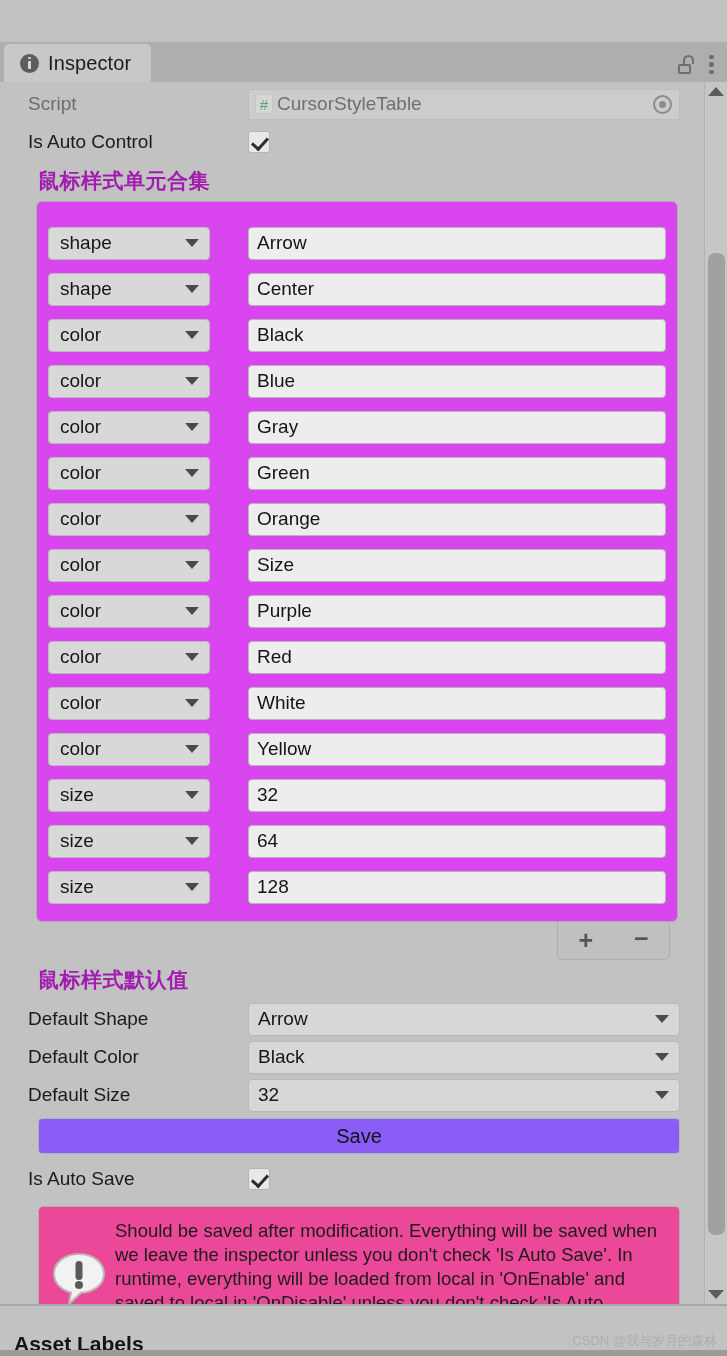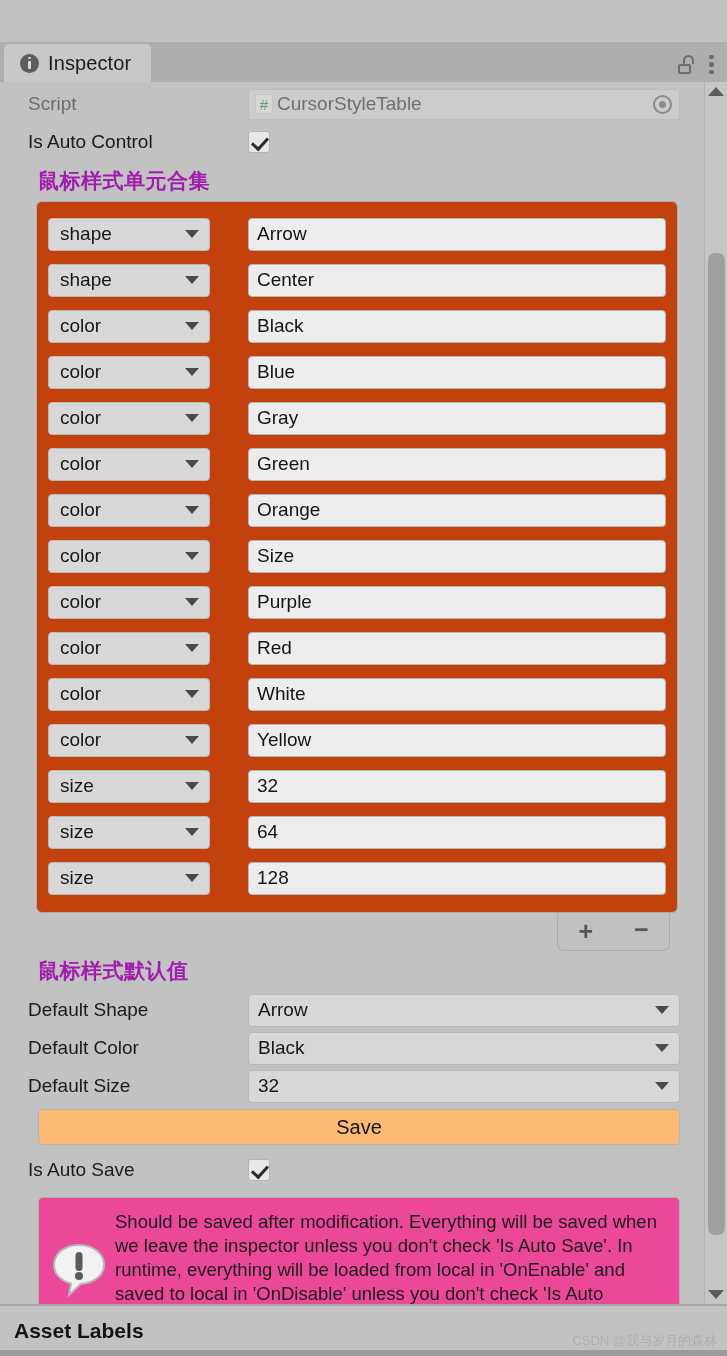--- a/index.html
+++ b/index.html
@@ -211,22 +211,22 @@
     padding-left: 38px;
     margin: 6px 0 6px 0;
     letter-spacing: .5px;
   }
 
   
   .list-box {
     margin: 0 14px 0 36px;
     border: 1px solid #adadad;
     border-radius: 6px;
-    background: #c2410c;
-    padding: 9px 11px 11px 11px;
+    background: #d946ef;
+    padding: 18px 11px 11px 11px;
     box-sizing: border-box;
   }
   .list-row {
     display: flex;
     align-items: center;
     height: 46px;
   }
   .dropdown {
     width: 162px;
     height: 33px;
@@ -296,21 +296,21 @@
     align-items: center;
     justify-content: space-between;
     padding: 0 10px 0 9px;
     font-size: 19px;
     color: #161616;
     box-sizing: border-box;
   }
   .save-button {
     margin: 4px 12px 6px 38px;
     height: 34px;
-    background: #fdba74;
+    background: #8b5cf6;
     border: 1px solid #b4b4b4;
     border-radius: 4px;
     display: flex;
     align-items: center;
     justify-content: center;
     font-size: 20px;
     color: #131313;
   }
 
   
@@ -375,21 +375,21 @@
     border-radius: 7px;
   }
 
   
   .footer {
     flex: 0 0 auto;
     height: 50px;
     background: #c2c2c2;
     border-top: 2px solid #a7a7a7;
     display: flex;
-    align-items: center;
+    align-items: flex-end;
     position: relative;
   }
   .footer-title {
     font-size: 21px;
     font-weight: bold;
     color: #141414;
     padding-left: 14px;
   }
   .watermark {
     position: absolute;

